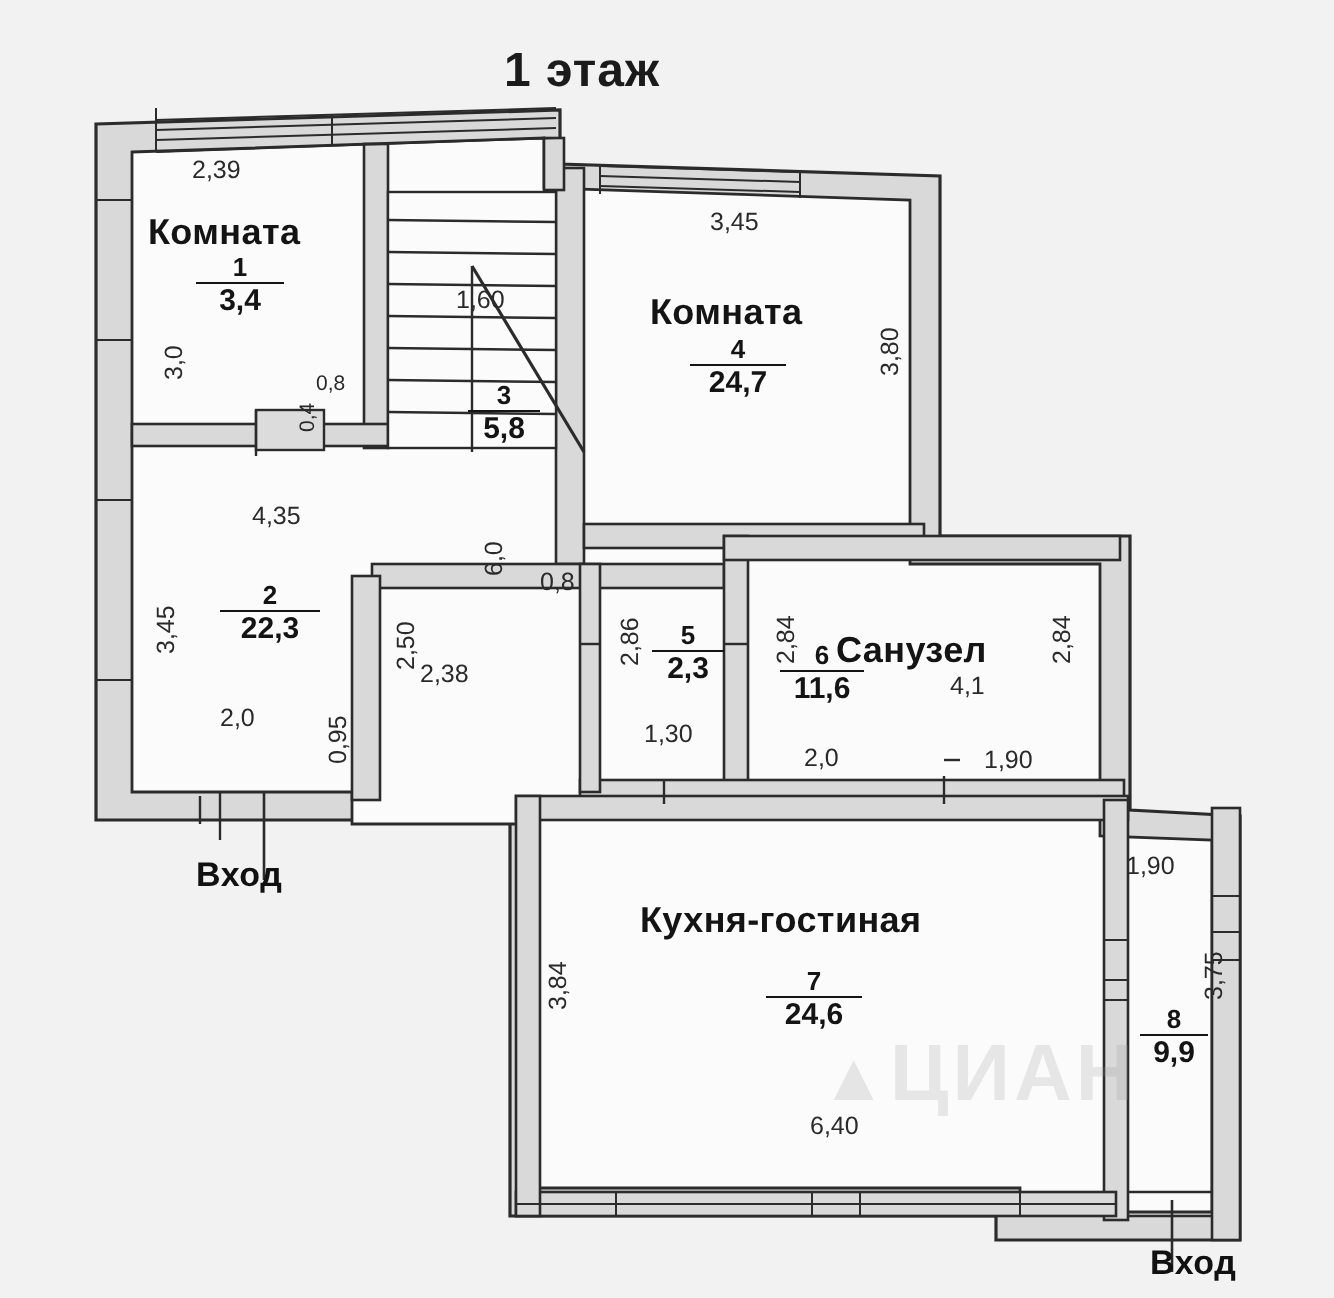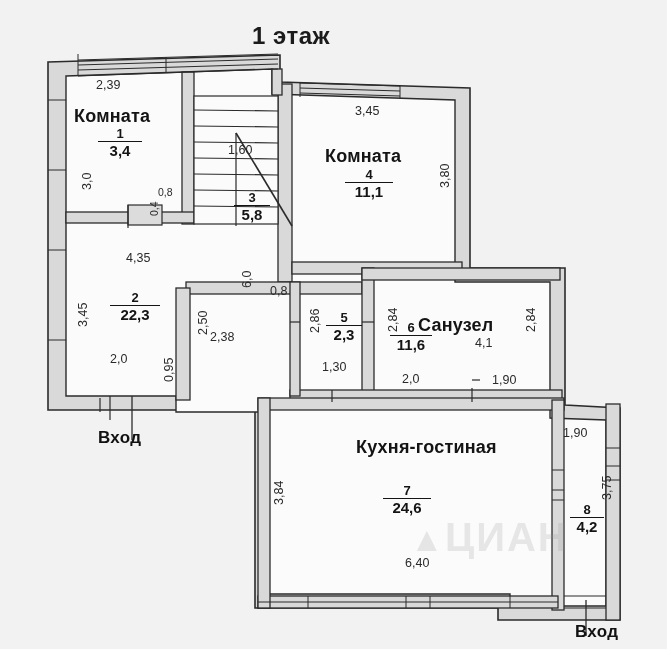--- a/index.html
+++ b/index.html
@@ -192,43 +192,43 @@
   </div>
 
   <div class="room-block" style="left:234px;top:190px;width:36px;">
     <div class="room-num">3</div>
     <div class="room-area">5,8</div>
   </div>
 
   <div class="lbl room-name" style="left:325px;top:146px;">Комната</div>
   <div class="room-block" style="left:345px;top:167px;width:48px;">
     <div class="room-num">4</div>
-    <div class="room-area">11,1</div>
+    <div class="room-area">24,7</div>
   </div>
 
   <div class="room-block" style="left:326px;top:310px;width:36px;">
     <div class="room-num">5</div>
     <div class="room-area">2,3</div>
   </div>
 
   <div class="lbl room-name" style="left:418px;top:315px;">Санузел</div>
   <div class="room-block" style="left:390px;top:320px;width:42px;">
     <div class="room-num">6</div>
     <div class="room-area">11,6</div>
   </div>
 
-  <div class="lbl room-name" style="left:320px;top:437px;margin-left:36px;">Кухня-гостиная</div>
+  <div class="lbl room-name" style="left:320px;top:450px;">Кухня-гостиная</div>
   <div class="room-block" style="left:383px;top:483px;width:48px;">
     <div class="room-num">7</div>
     <div class="room-area">24,6</div>
   </div>
 
   <div class="room-block" style="left:570px;top:502px;width:34px;">
     <div class="room-num">8</div>
-    <div class="room-area">4,2</div>
+    <div class="room-area">9,9</div>
   </div>
 
   <div class="lbl dim" style="left:96px;top:78px;">2,39</div>
   <div class="lbl dim dim-v" style="left:80px;top:190px;">3,0</div>
   <div class="lbl dim" style="left:158px;top:186px;font-size:10.5px;">0,8</div>
   <div class="lbl dim dim-v" style="left:148px;top:216px;font-size:10.5px;">0,4</div>
   <div class="lbl dim" style="left:228px;top:143px;">1,60</div>
   <div class="lbl dim" style="left:355px;top:104px;">3,45</div>
   <div class="lbl dim dim-v" style="left:438px;top:188px;">3,80</div>
   <div class="lbl dim" style="left:126px;top:251px;">4,35</div>

